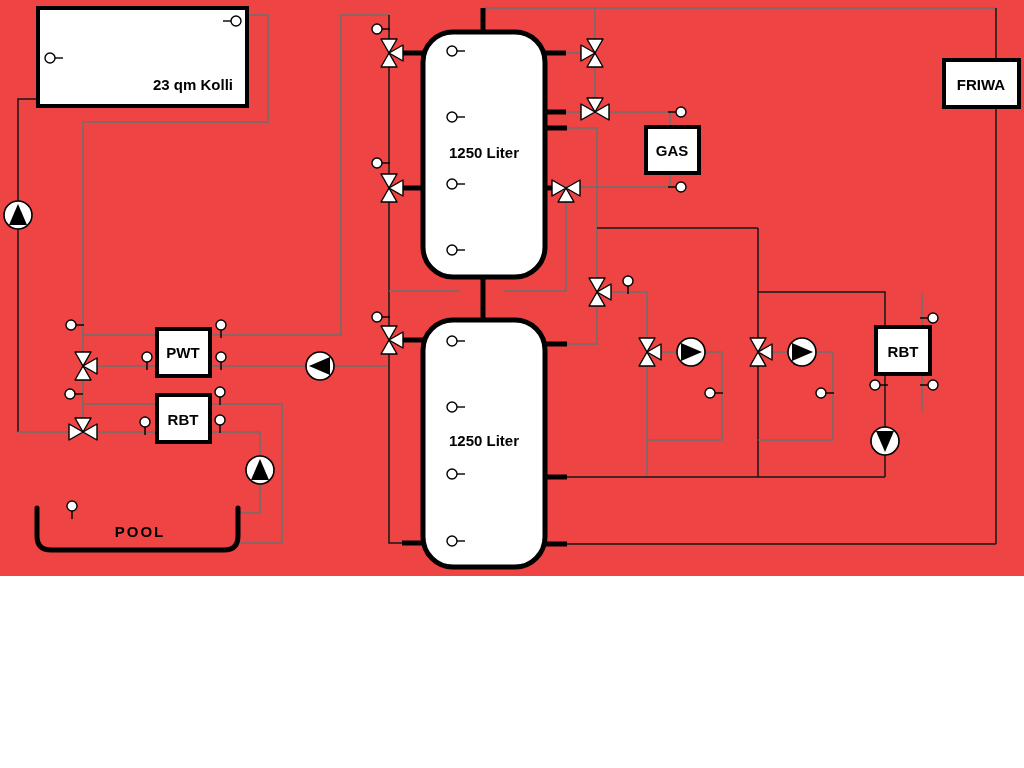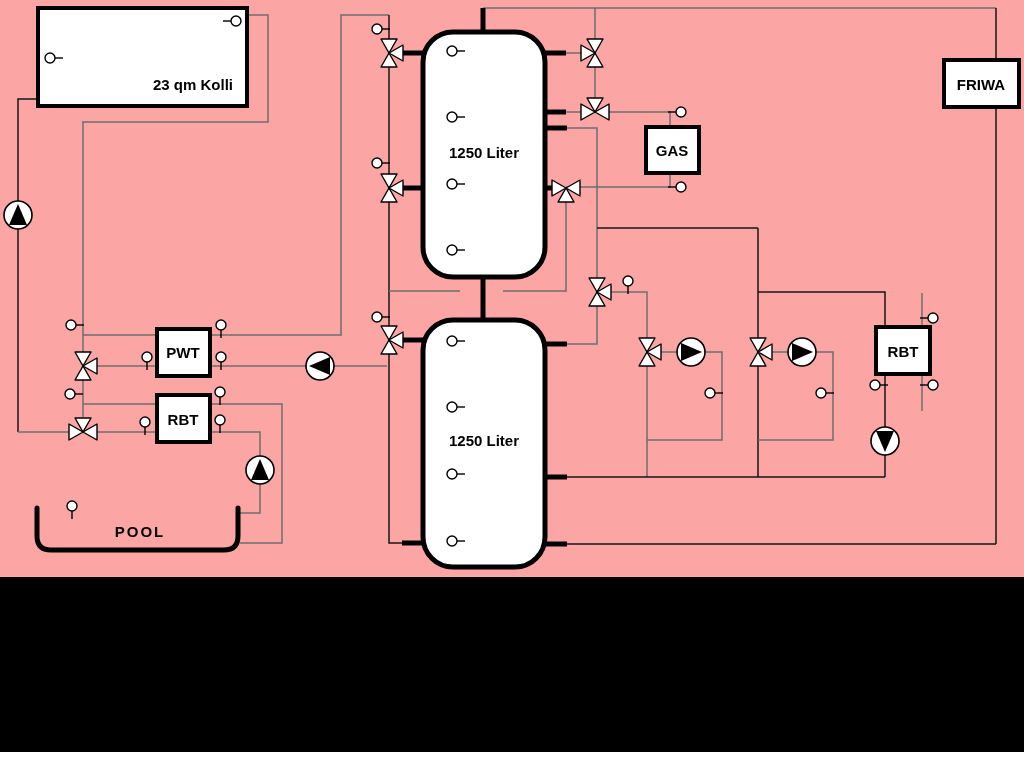--- a/index.html
+++ b/index.html
@@ -1,16 +1,16 @@
 <!DOCTYPE html>
 <html><head>
 <meta charset="utf-8">
 <style>
   html,body{margin:0;padding:0;background:#ffffff;}
-  #stage{width:1024px;height:752px;position:relative;background:#fca5a5;overflow:hidden;}
+  #stage{width:1024px;height:576px;position:relative;background:#ef4444;overflow:hidden;}
   svg{display:block;}
   .lbl{font-family:"Liberation Sans",sans-serif;font-weight:700;font-size:15px;fill:#000;}
   .lbl-pool{letter-spacing:2px;}
   .box{fill:#ffffff;stroke:#000000;stroke-width:4;}
   .tank{fill:#ffffff;stroke:#000000;stroke-width:5;}
   .pool{fill:none;stroke:#000000;stroke-width:5;stroke-linecap:round;}
 </style>
 </head>
 <body>
 

